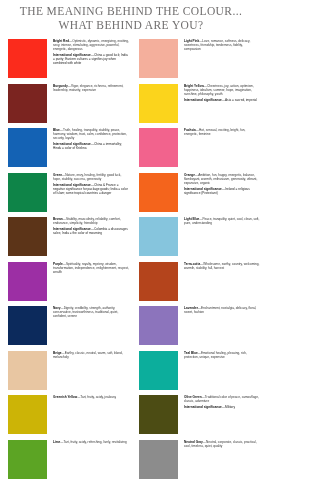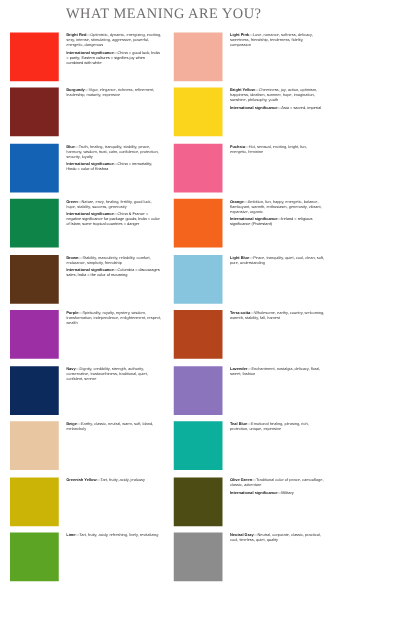--- a/index.html
+++ b/index.html
@@ -58,21 +58,22 @@
   .desc{color:#333;}
   .intl{margin-top:2.2px;}
   .intl .ilabel{font-weight:bold;color:#111;}
 </style>
 </head>
 <body>
 
 <div id="page">
 
   <div class="title">
-    <span class="ln">WHAT MEANING ARE YOU?</span>
+    <span class="ln">THE MEANING BEHIND THE COLOUR...</span>
+    <span class="ln">WHAT BEHIND ARE YOU?</span>
   </div>
 
   <div class="grid">
       <div class="cell">
         <div class="swatch" style="background: rgb(251, 43, 28);"></div>
         <div class="txt">
           <div><span class="name">Bright Red</span><span class="desc">—Optimistic, dynamic, energizing, exciting, sexy, intense, stimulating, aggressive, powerful, energetic, dangerous</span></div>
           <div class="intl"><span class="ilabel">International significance</span><span>—China = good luck; India = purity; Eastern cultures = signifies joy when combined with white</span></div>
         </div>
       </div>

